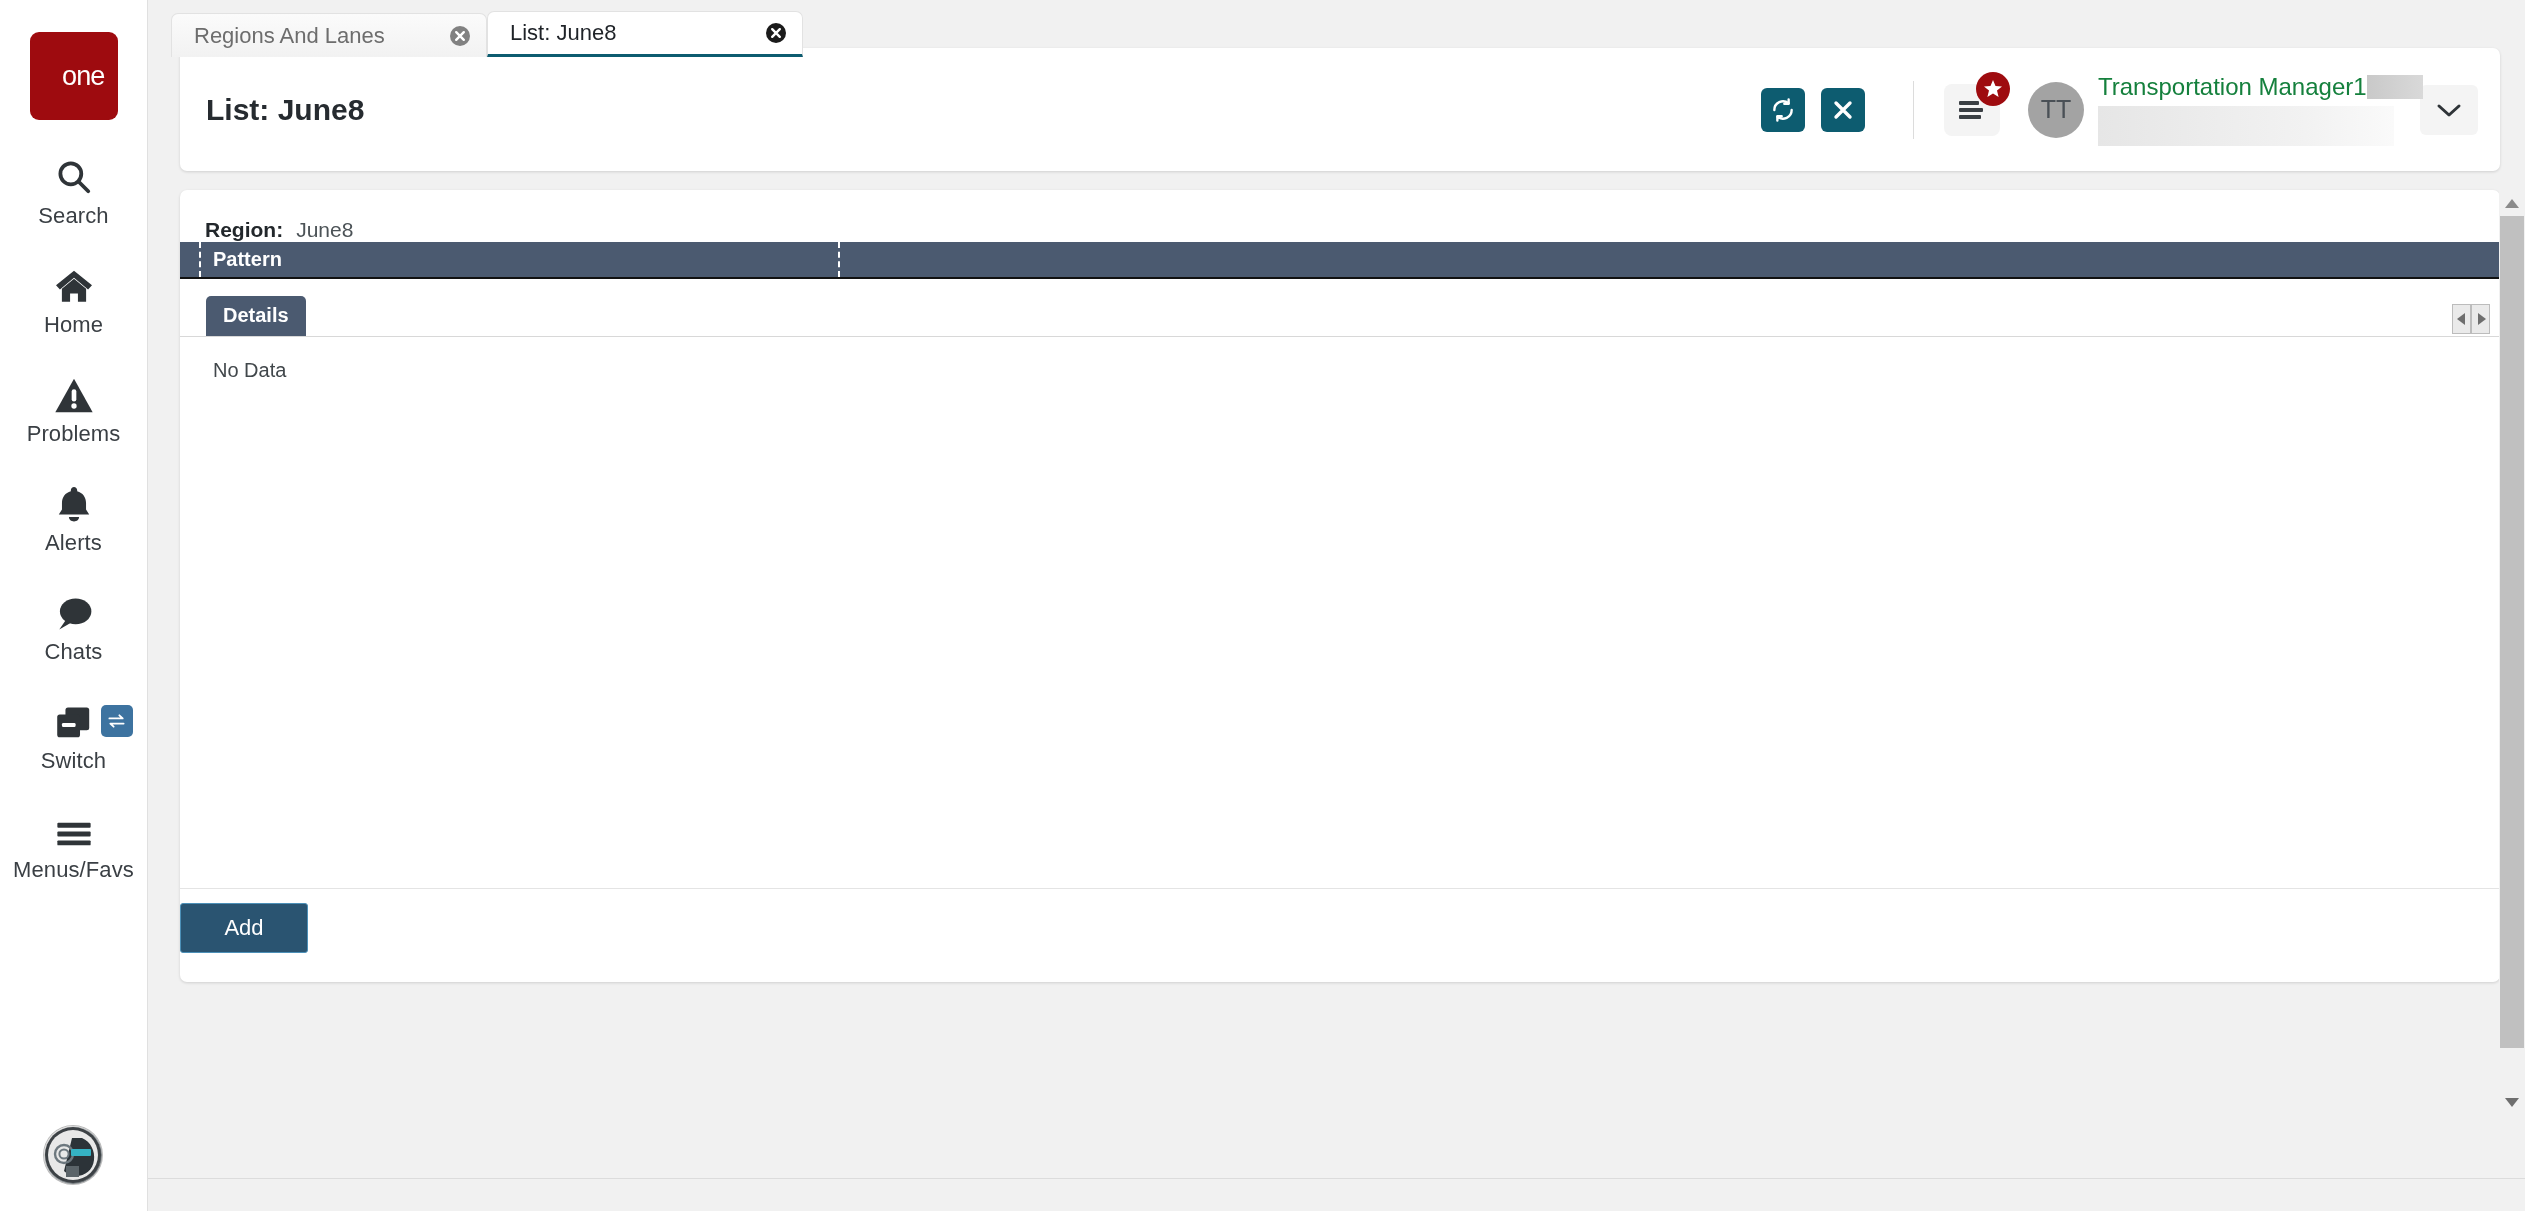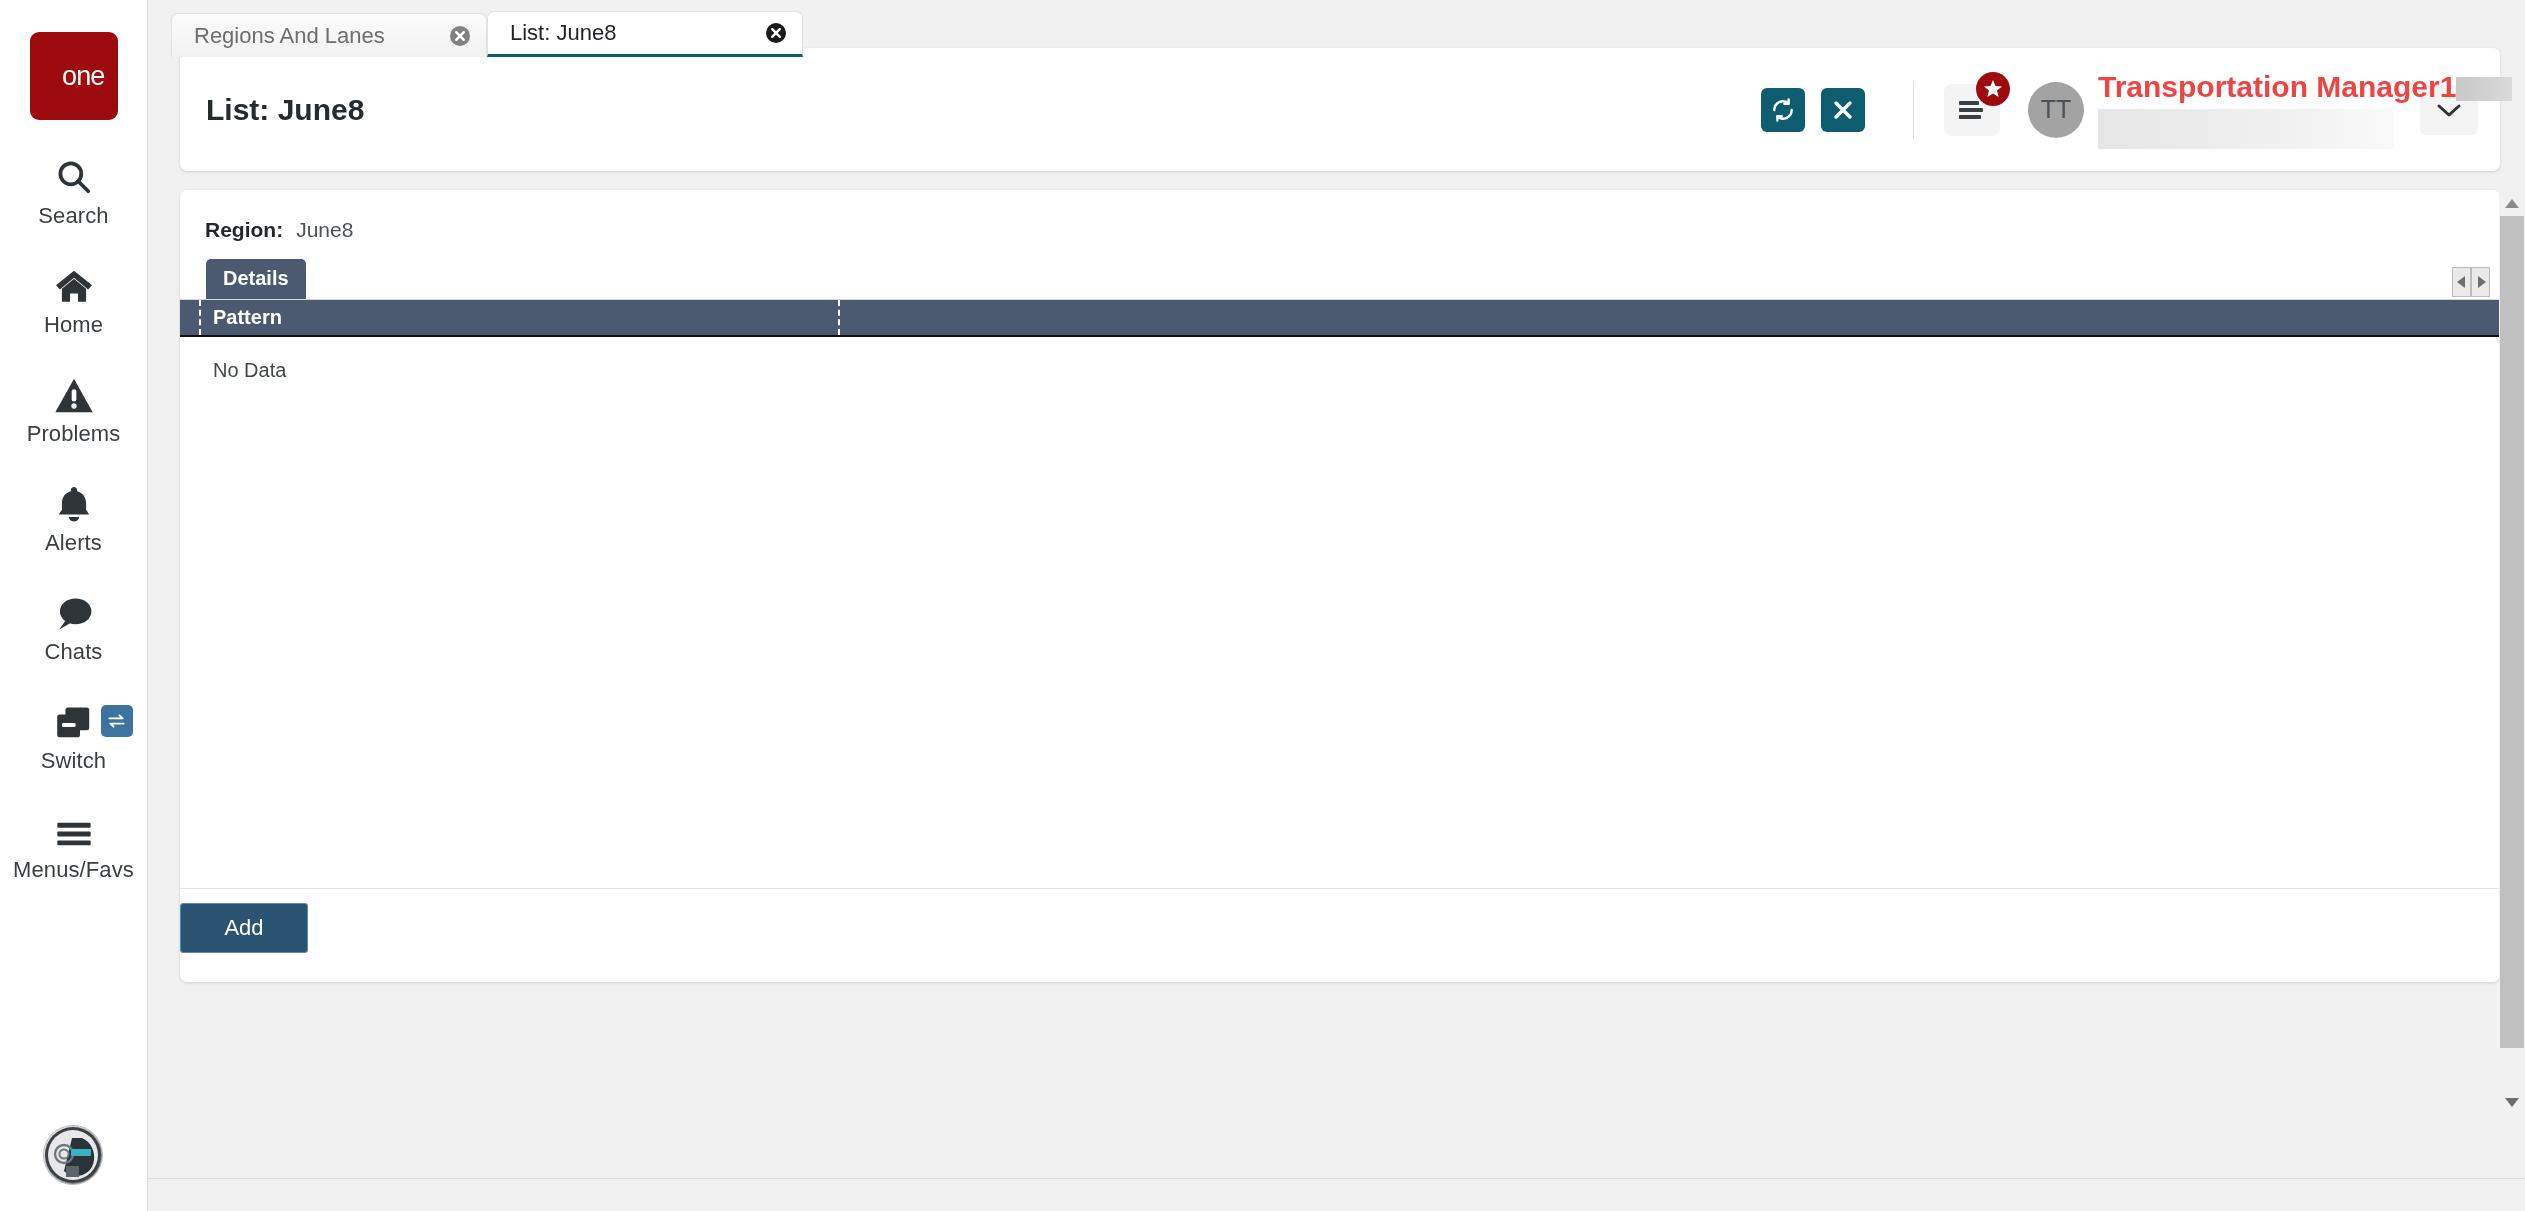--- a/index.html
+++ b/index.html
@@ -112,21 +112,21 @@
     width: 34px; height: 34px; border-radius: 50%; background: #9e0b0f;
     display: flex; align-items: center; justify-content: center;
   }
   #avatar-initials {
     width: 56px; height: 56px; border-radius: 50%; background: #a3a3a3;
     display: flex; align-items: center; justify-content: center;
     font-size: 25px; color: #4a5056; margin-left: 28px; cursor: pointer;
   }
   #user-block { margin-left: 14px; width: 300px; position: relative; }
   #user-name {
-    font-size: 30px; font-weight: bold; color: #ef4444; white-space: nowrap;
+    font-size: 24px; font-weight: normal; color: #15803d; white-space: nowrap;
   }
   .redact-inline {
     display: inline-block; width: 56px; height: 24px; vertical-align: -4px;
     background: linear-gradient(90deg,#c9c9c9,#d9d9d9);
   }
   #redact-line2 {
     margin-top: 5px; width: 296px; height: 40px;
     background: linear-gradient(90deg,#e6e6e6,#f2f2f2 70%,#fafafa);
   }
   #user-caret {
@@ -393,44 +393,44 @@
       </svg>
     </div>
   </div>
 </div>
 
 <div id="content-card">
 
   <div id="region-row">
     <span id="region-label">Region:</span>
     <span id="region-value">June8</span>
+  </div>
+
+  <div id="grid-header">
+    <div class="grid-col-sep" style="left:19px"></div>
+    <div class="grid-col-sep" style="left:658px"></div>
+    <div id="col-pattern">Pattern</div>
   </div>
 
   <div id="tabs-row">
     <div id="details-tab">Details</div>
     <div id="tab-scrollers">
       <div class="tab-scroll-btn">
         <svg width="10" height="12" viewBox="0 0 10 12" fill="#6e6e6e">
             <path d="M8 0 L8 12 L0 6 Z"></path>
           </svg>
       </div>
       <div class="tab-scroll-btn">
         <svg width="10" height="12" viewBox="0 0 10 12" fill="#6e6e6e">
             <path d="M2 0 L2 12 L10 6 Z"></path>
           </svg>
       </div>
     </div>
   </div>
 
-  <div id="grid-header">
-    <div class="grid-col-sep" style="left:19px"></div>
-    <div class="grid-col-sep" style="left:658px"></div>
-    <div id="col-pattern">Pattern</div>
-  </div>
-
   <div id="no-data">No Data</div>
 
   <div id="card-footer">
     <button id="add-btn">Add</button>
   </div>
 </div>
 
 <div id="card-scrollbar">
   <div class="sb-arrow">
     <svg width="14" height="9" viewBox="0 0 14 9" fill="#8b8b8b">

